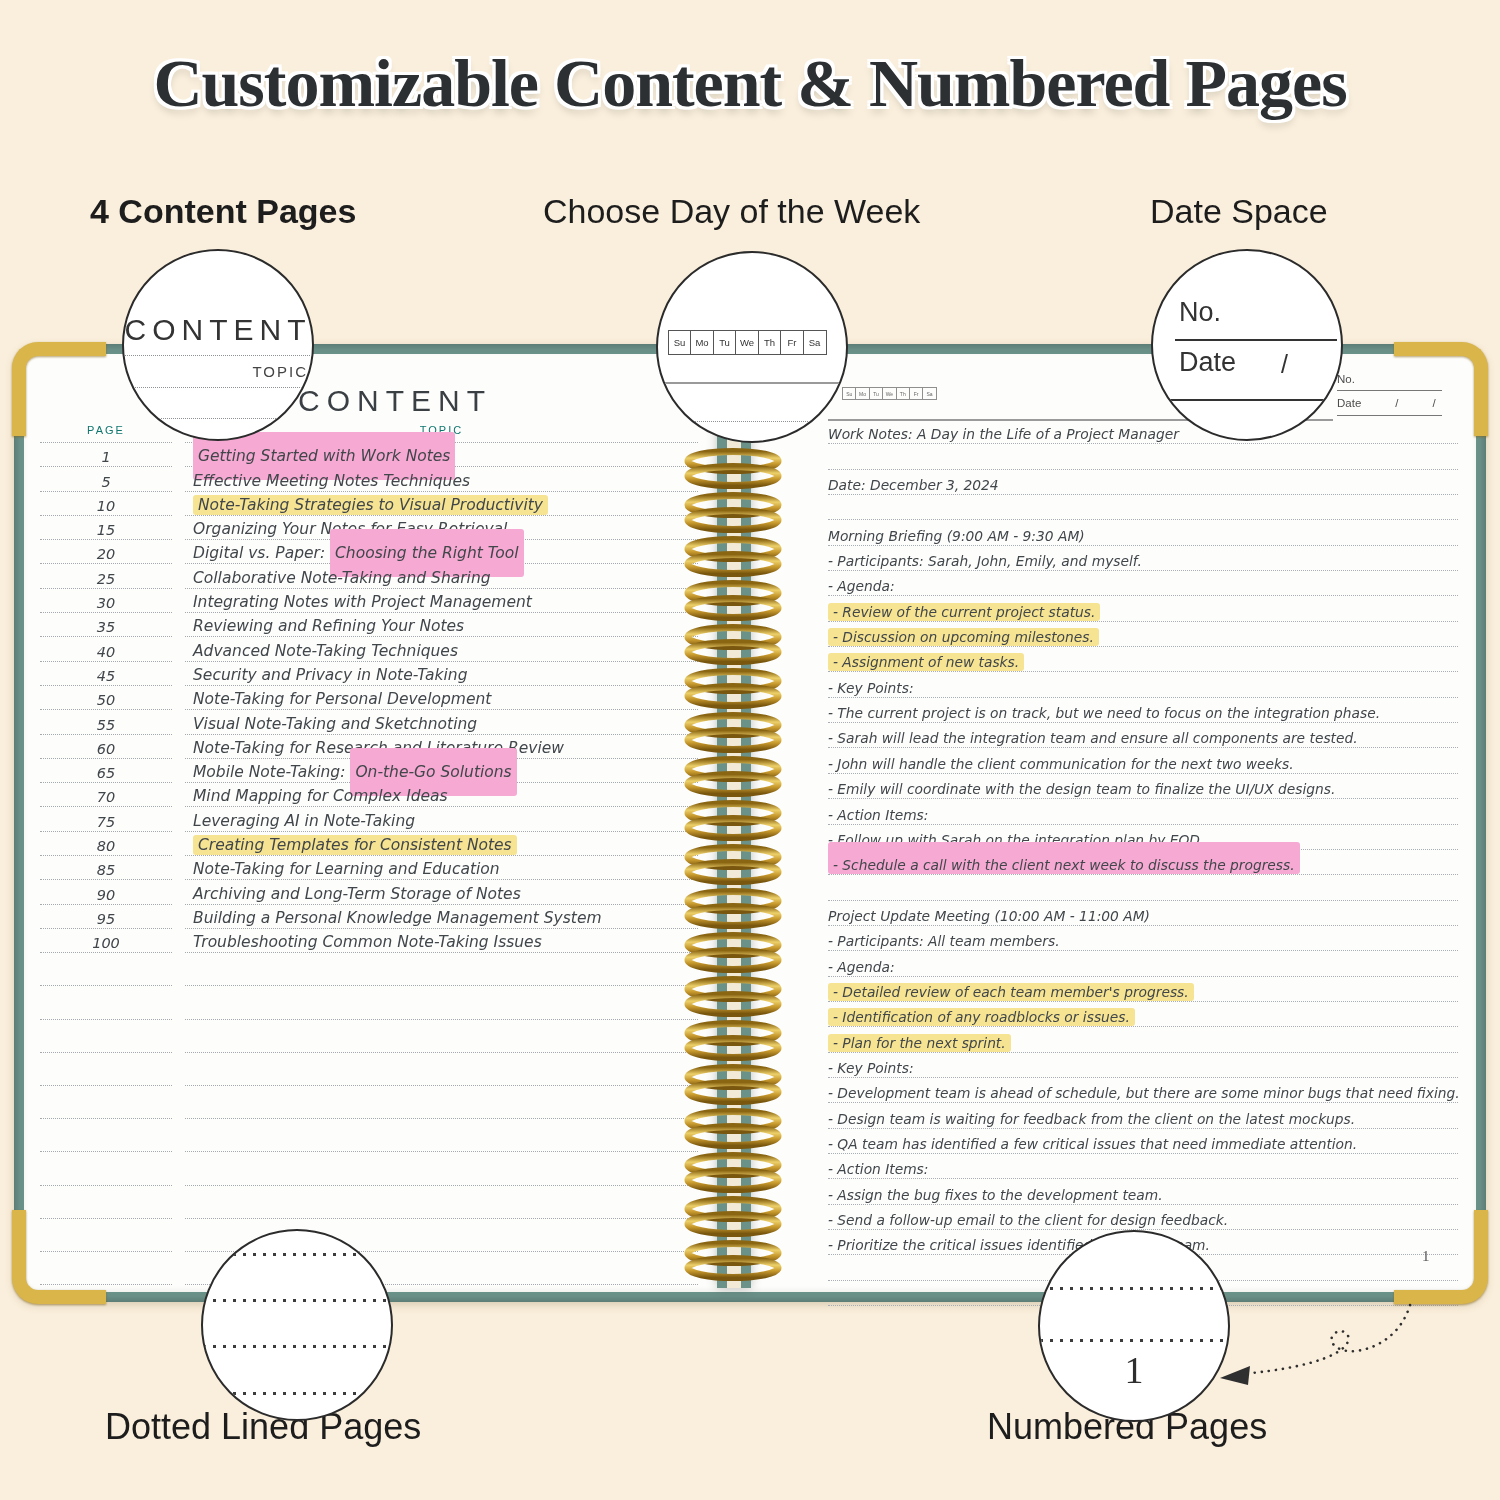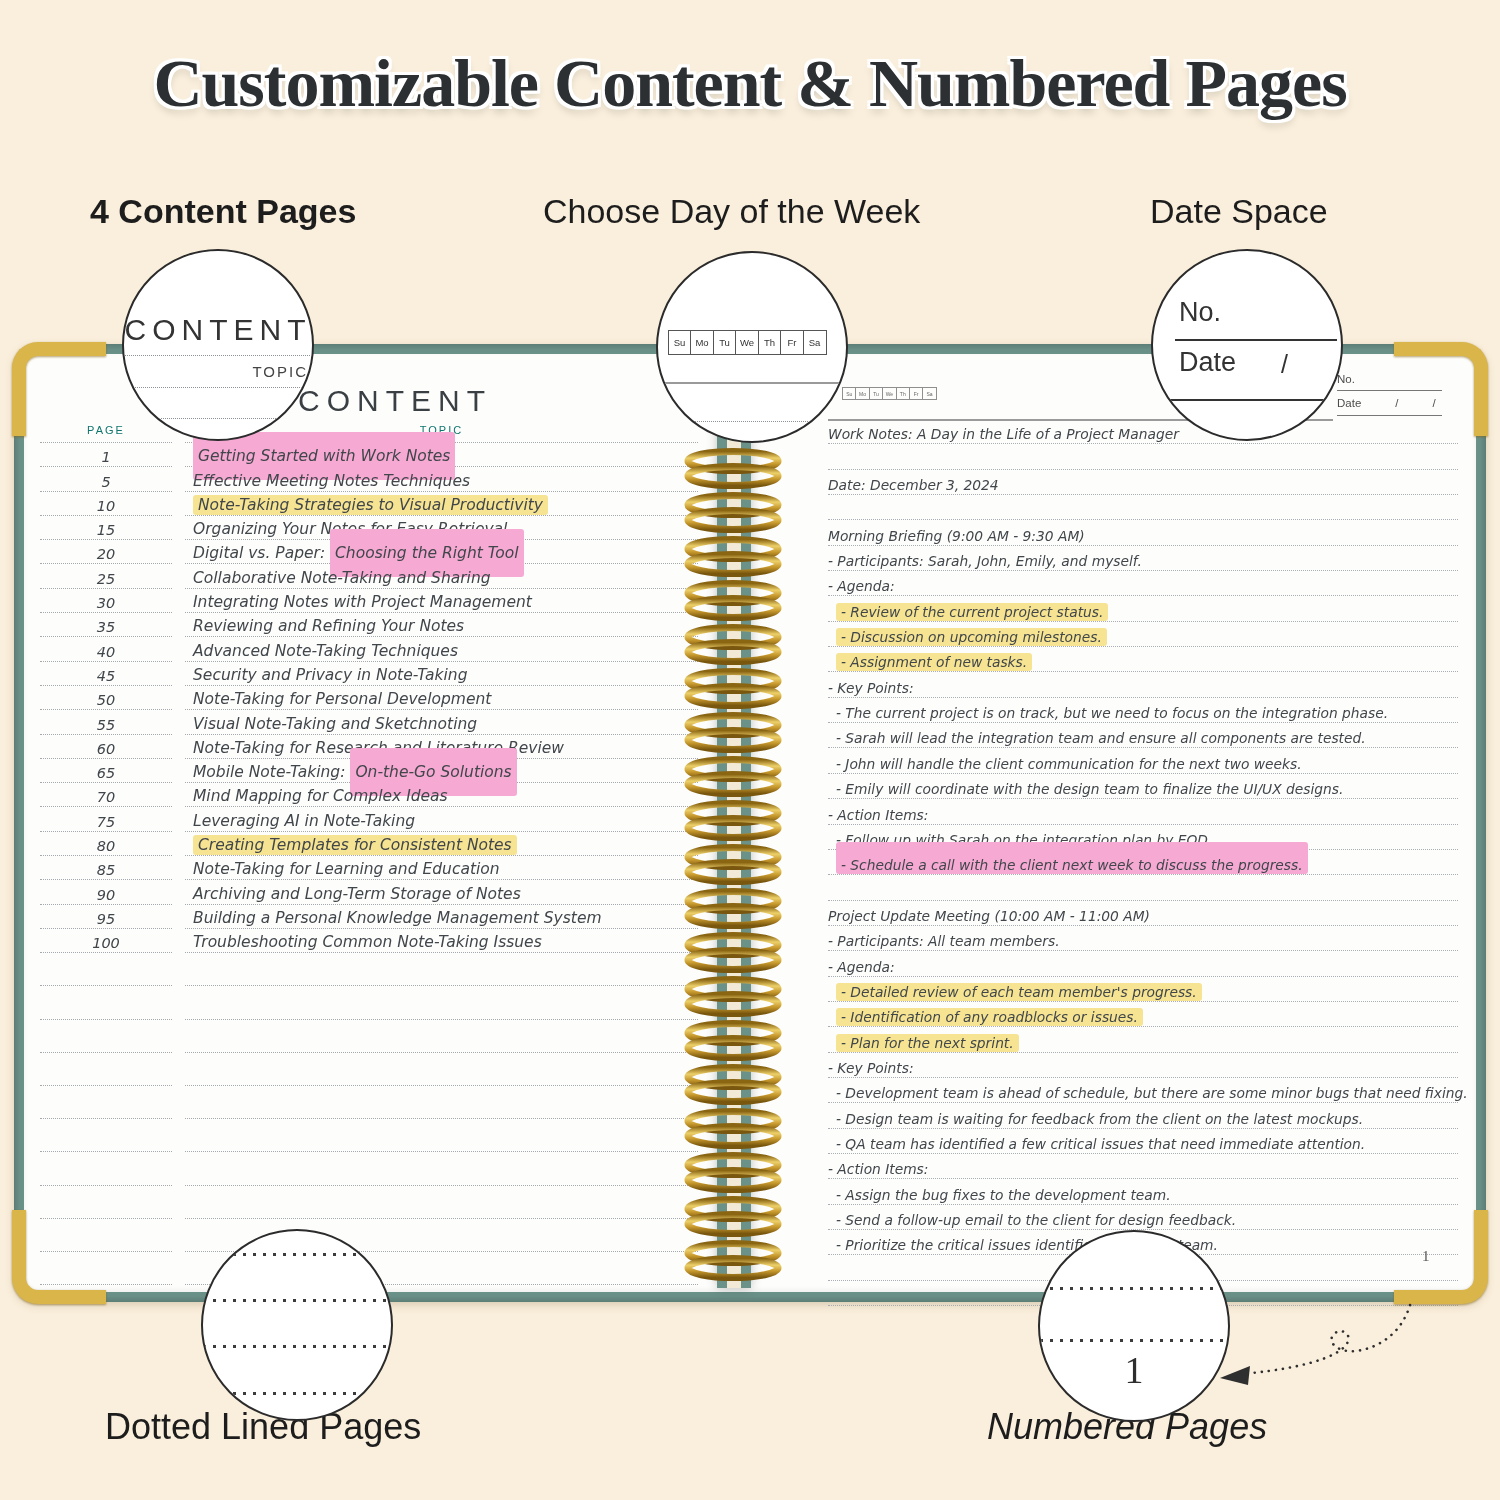--- a/index.html
+++ b/index.html
@@ -15,21 +15,21 @@
     letter-spacing:-1px;color:#2c3033;
     text-shadow:-3px -3px 0 #fff,3px -3px 0 #fff,-3px 3px 0 #fff,3px 3px 0 #fff,
                  0 -3px 0 #fff,0 3px 0 #fff,-3px 0 0 #fff,3px 0 0 #fff,
                  0 6px 8px rgba(0,0,0,.18);
   }
   .feature-label{position:absolute;font-size:34px;color:#1d1d1d;}
   .fl-1{left:90px;top:192px;font-weight:bold;}
   .fl-2{left:543px;top:192px;text-align:center;}
   .fl-3{left:1150px;top:192px;}
   .fl-4{left:105px;top:1406px;font-size:36px;}
-  .fl-5{left:987px;top:1406px;font-size:36px;font-style:italic;}
+  .fl-5{left:987px;top:1406px;font-size:36px;}
 
   
   .notebook{
     position:absolute;left:14px;top:344px;width:1472px;height:958px;
     background:#6b9289;border-radius:22px;
     box-shadow:inset 0 0 8px rgba(0,0,0,.30), 0 3px 8px rgba(120,100,60,.25);
   }
   .pages{
     position:absolute;left:10px;top:10px;width:1452px;height:938px;
     background:#fdfdfc;border-radius:14px;overflow:hidden;
@@ -72,21 +72,21 @@
                 font-size:11.5px;color:#4c4c4c;}
   .nodate-small .r1{border-bottom:1.2px solid #777;height:17px;}
   .nodate-small .r2{border-bottom:1.2px solid #777;height:24px;display:flex;align-items:center;}
   .nodate-small .sl{margin-left:34px;}
   .title-rule{position:absolute;left:828px;top:419px;width:505px;height:2px;background:#9a9a9a;z-index:3;}
 
   .notes{position:absolute;left:828px;top:419px;width:630px;z-index:3;}
   .line{height:24.35px;border-bottom:1.4px dotted #a9aeb4;display:flex;align-items:flex-end;
         font-size:13.8px;white-space:nowrap;}
   .line > span{padding-bottom:1px;}
-  .line.i1 > span{margin-left:8px;}
+  .line.i1 > span{margin-left:0;}
   .pagenum{position:absolute;left:1422px;top:1248px;font-family:"Liberation Serif",serif;
            font-size:15px;color:#555;z-index:3;}
 
   
   .hand{font-family:"DejaVu Sans",sans-serif;font-style:italic;color:#41464a;}
   .hl-pink{background:#f5a9d3;border-radius:3px;padding:15px 5px;}
   .hl-yellow{background:#f6e492;border-radius:3px;padding:1px 5px;}
 
   
   .callout{position:absolute;width:192px;height:192px;border-radius:50%;background:#fff;

